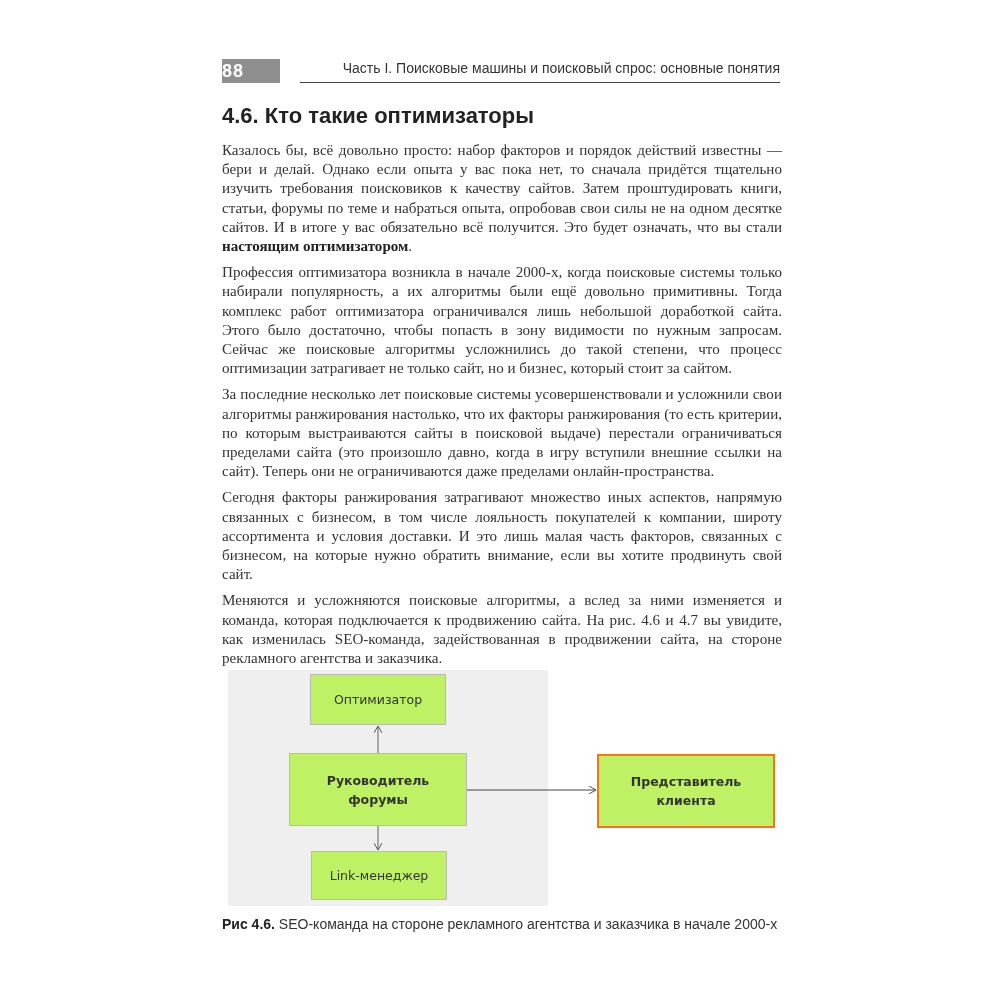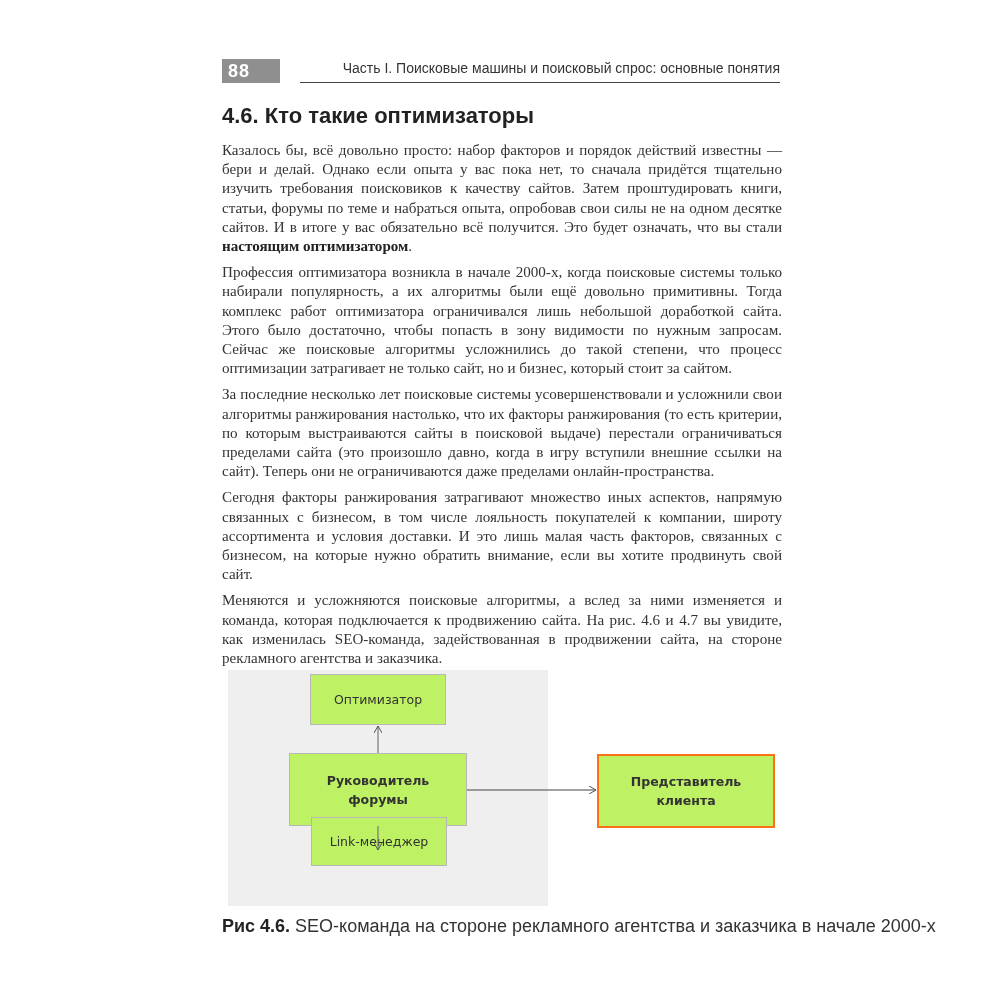--- a/index.html
+++ b/index.html
@@ -1,21 +1,21 @@
 <!DOCTYPE html>
 <html><head>
 <meta charset="utf-8">
 <style>
   html, body { margin: 0; padding: 0; background: #ffffff; }
   body { width: 1000px; height: 1000px; position: relative; overflow: hidden; color: #2a2a2a; }
   .page-num {
     position: absolute; left: 222px; top: 59px; width: 58px; height: 24px;
     background: #8f8f8f; color: #ffffff;
     font-family: "Liberation Sans", sans-serif; font-weight: bold; font-size: 18px;
-    line-height: 24px; padding-left: 6px; box-sizing: border-box; letter-spacing: 1px;
+    line-height: 24px; padding-left: 0; box-sizing: border-box; letter-spacing: 1px;
   }
   .running-head {
     position: absolute; left: 300px; top: 60px; width: 480px; text-align: right;
     font-family: "Liberation Sans", sans-serif; font-size: 14px; color: #333;
   }
   .head-rule { position: absolute; left: 300px; top: 82px; width: 480px; height: 1px; background: #444; }
   .section-title {
     position: absolute; left: 222px; top: 103px; margin: 0;
     font-family: "Liberation Sans", sans-serif; font-weight: bold; font-size: 22px; color: #222;
   }
@@ -31,21 +31,21 @@
   }
   .box {
     position: absolute; background: #bef264; border: 1.5px solid #b8b8b8; box-sizing: border-box;
     display: flex; align-items: center; justify-content: center; text-align: center;
     font-family: "DejaVu Sans", sans-serif; font-size: 12.5px; color: #333; line-height: 19px;
   }
   .box.bold { font-weight: bold; }
   .box.dark { border: 2px solid #f97316; }
   .caption {
     position: absolute; left: 222px; top: 916px;
-    font-family: "Liberation Sans", sans-serif; font-size: 18px; color: #333;
+    font-family: "Liberation Sans", sans-serif; font-size: 14px; color: #333;
   }
   .caption b { color: #222; }
   svg.lines { position: absolute; left: 0; top: 0; width: 1000px; height: 1000px; pointer-events: none; }
 </style>
 </head>
 <body>
 
 <div class="page-num">88</div>
 <div class="running-head">Часть I. Поисковые машины и поисковый спрос: основные понятия</div>
 <div class="head-rule"></div>
@@ -63,21 +63,21 @@
 <div class="diagram"></div>
 
 <div class="box" style="left:310px; top:674px; width:136px; height:51px;">
   <span>Оптимизатор</span>
 </div>
 
 <div class="box bold" style="left:289px; top:753px; width:178px; height:73px;">
   <span><span>Руководитель</span><br><span>форумы</span></span>
 </div>
 
-<div class="box" style="left:311px; top:817px; width:136px; height:49px;">
+<div class="box" style="left:311px; top:851px; width:136px; height:49px;">
   <span>Link-менеджер</span>
 </div>
 
 <div class="box bold dark" style="left:597px; top:754px; width:178px; height:74px;">
   <span><span>Представитель</span><br><span>клиента</span></span>
 </div>
 
 <svg class="lines">
   <defs>
     <marker id="arr" markerWidth="8" markerHeight="8" refX="7" refY="4" orient="auto" markerUnits="userSpaceOnUse">

